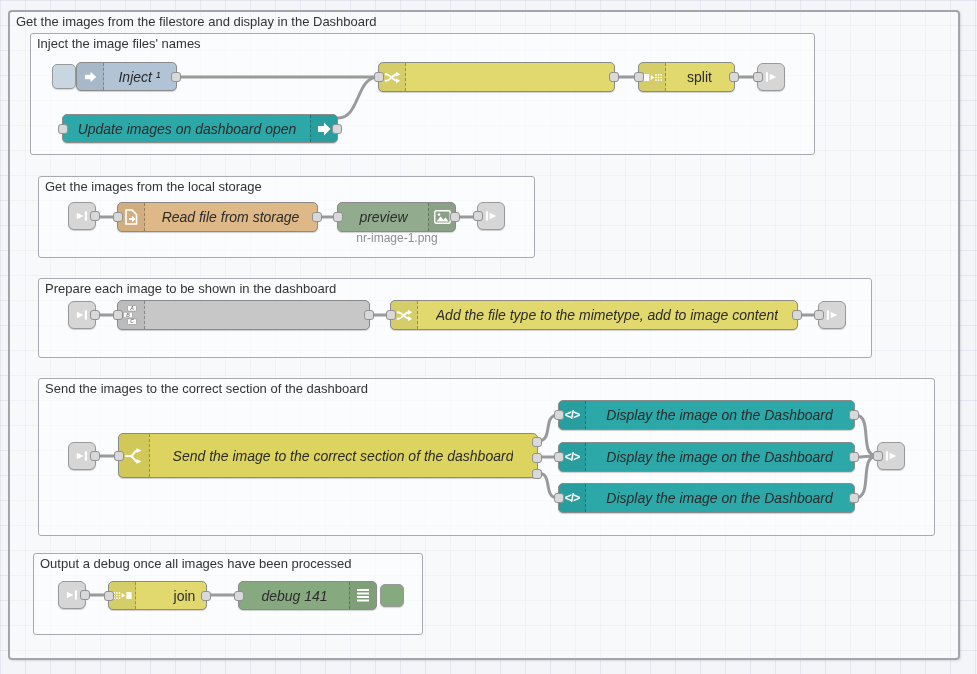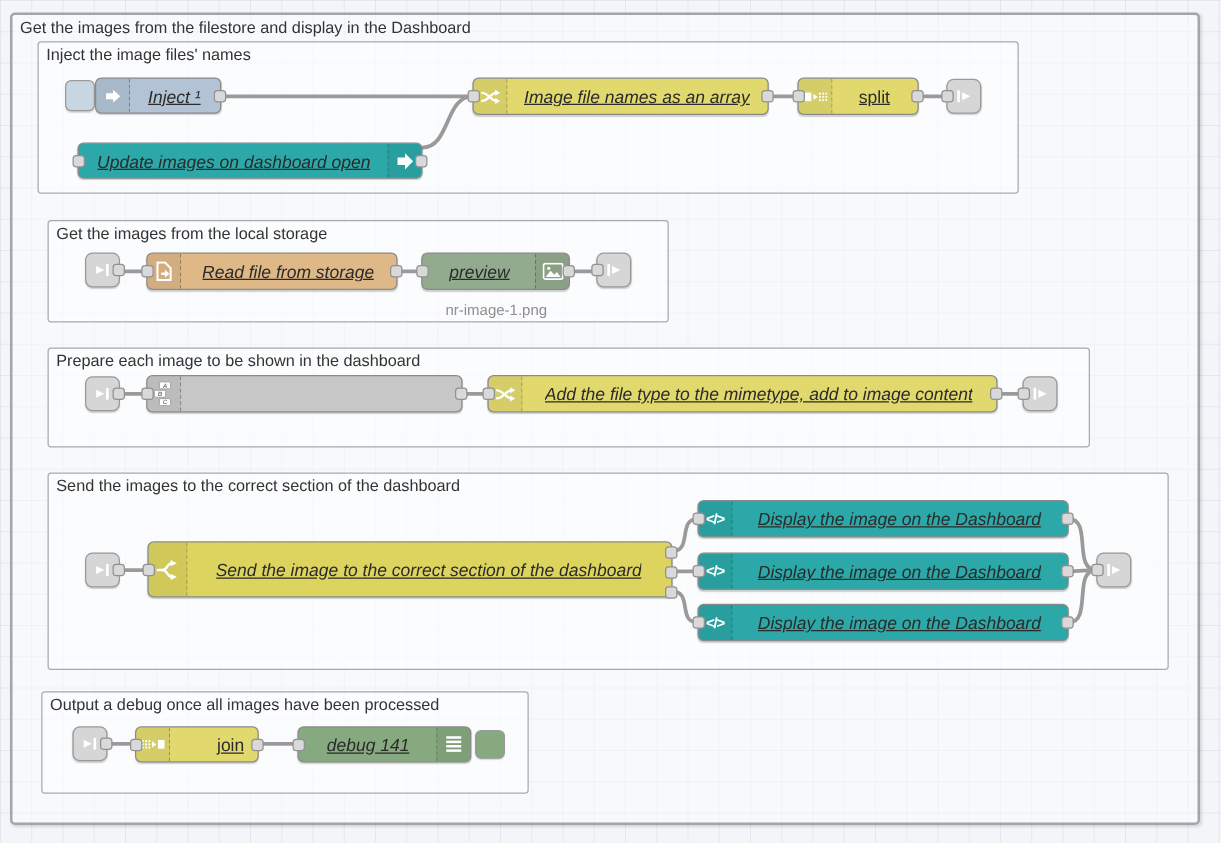--- a/index.html
+++ b/index.html
@@ -43,21 +43,20 @@
   
   .node{
     position:absolute;
     border:1px solid #8a8a8a;
     border-radius:5px;
     box-shadow:0 1px 1px rgba(0,0,0,0.18);
     display:flex;align-items:center;justify-content:center;
     font-style:italic;font-size:14px;color:#2b2b2b;
     box-sizing:border-box;
     z-index:3;
-    text-decoration:underline;
   }
   .node .nlabel{white-space:nowrap;overflow:hidden;}
   .node.icon-l{padding-left:26px;}
   .node.icon-r{padding-right:26px;}
   .icon-area{
     position:absolute;top:0;bottom:0;width:26px;
     background:rgba(0,0,0,0.055);
     display:flex;align-items:center;justify-content:center;
   }
   .icon-area.left{left:0;border-right:1px dashed rgba(0,0,0,0.28);border-radius:4px 0 0 4px;}
@@ -185,21 +184,20 @@
 
   <div class="node icon-l c-yellow" style="left:378px;top:62px;width:237px;height:30px;">
     <div class="icon-area left">
       <svg width="17" height="15" viewBox="0 0 21 16">
         <path d="M2 4 C8 4 11 12 16 12" stroke="#fff" stroke-width="2.2" fill="none" stroke-linecap="round"></path>
         <path d="M2 12 C8 12 11 4 16 4" stroke="#fff" stroke-width="2.2" fill="none" stroke-linecap="round"></path>
         <path d="M15 9 L20 12 L15 15 z" fill="#fff"></path>
         <path d="M15 1 L20 4 L15 7 z" fill="#fff"></path>
       </svg>
     </div>
-    <span class="nlabel">Image file names as an array</span>
     <div class="port in"></div>
     <div class="port out"></div>
   </div>
 
   <div class="node icon-l c-yellow" style="left:638px;top:62px;width:97px;height:30px;">
     <div class="icon-area left">
       <svg width="19" height="13" viewBox="0 0 22 14">
         <rect x="1" y="3" width="6" height="8" fill="#fff"></rect>
         <path d="M9 4 L13 7 L9 10 z" fill="#fff"></path>
         <g fill="#fff">
@@ -254,21 +252,21 @@
         <rect x="0.8" y="0.8" width="15.4" height="12.4" rx="1.5" fill="none" stroke="#fff" stroke-width="1.4"></rect>
         <circle cx="5" cy="4.6" r="1.3" fill="#fff"></circle>
         <path d="M2.5 11.5 L6.5 6.5 L9.5 9.8 L11.5 7.6 L14.5 11.5 z" fill="#fff"></path>
       </svg>
     </div>
     <span class="nlabel">preview</span>
     <div class="port in"></div>
     <div class="port out"></div>
   </div>
 
-  <div class="status-text" style="left:327px;top:241px;width:140px;">nr-image-1.png</div>
+  <div class="status-text" style="left:327px;top:231px;width:140px;">nr-image-1.png</div>
 
   <div class="link-node" style="left:477px;top:202px;">
     <svg width="15" height="14" viewBox="0 0 16 14">
       <rect x="2" y="2" width="2.2" height="10" fill="#fff"></rect>
       <path d="M6 3.5 L13 7 L6 10.5 z" fill="#fff"></path>
     </svg>
     <div class="port in"></div>
   </div>
 
   <div class="link-node" style="left:68px;top:301px;">

